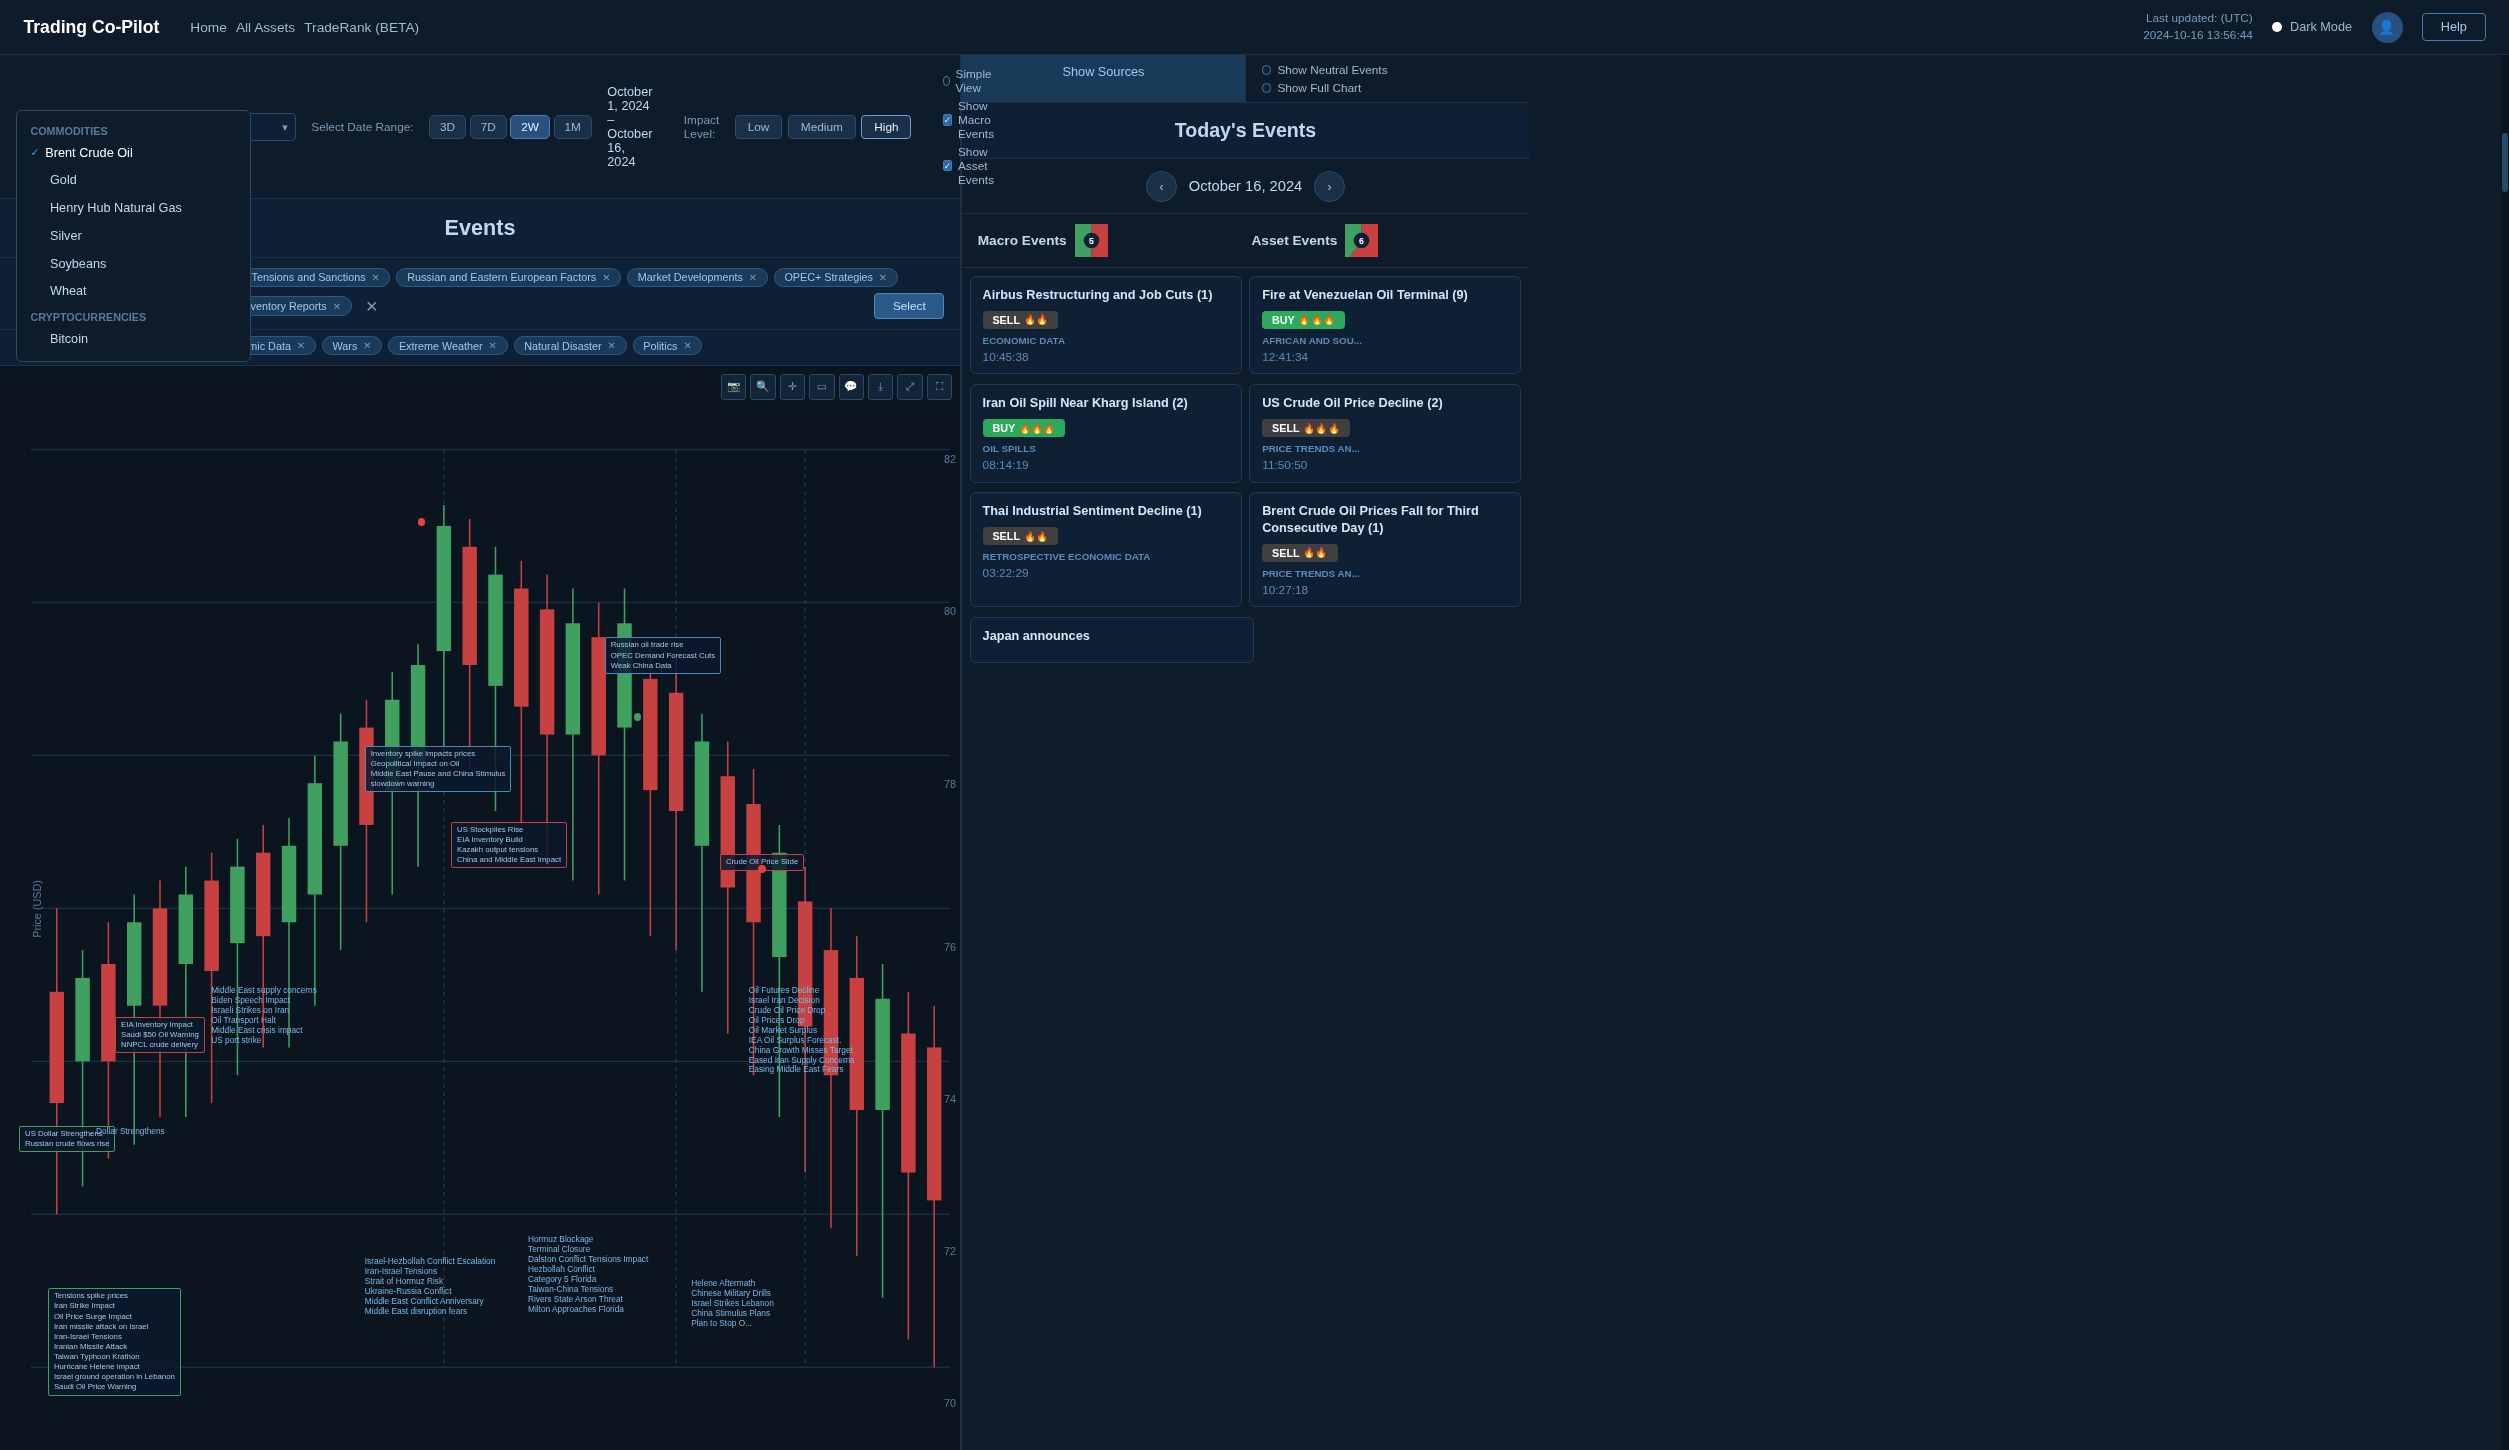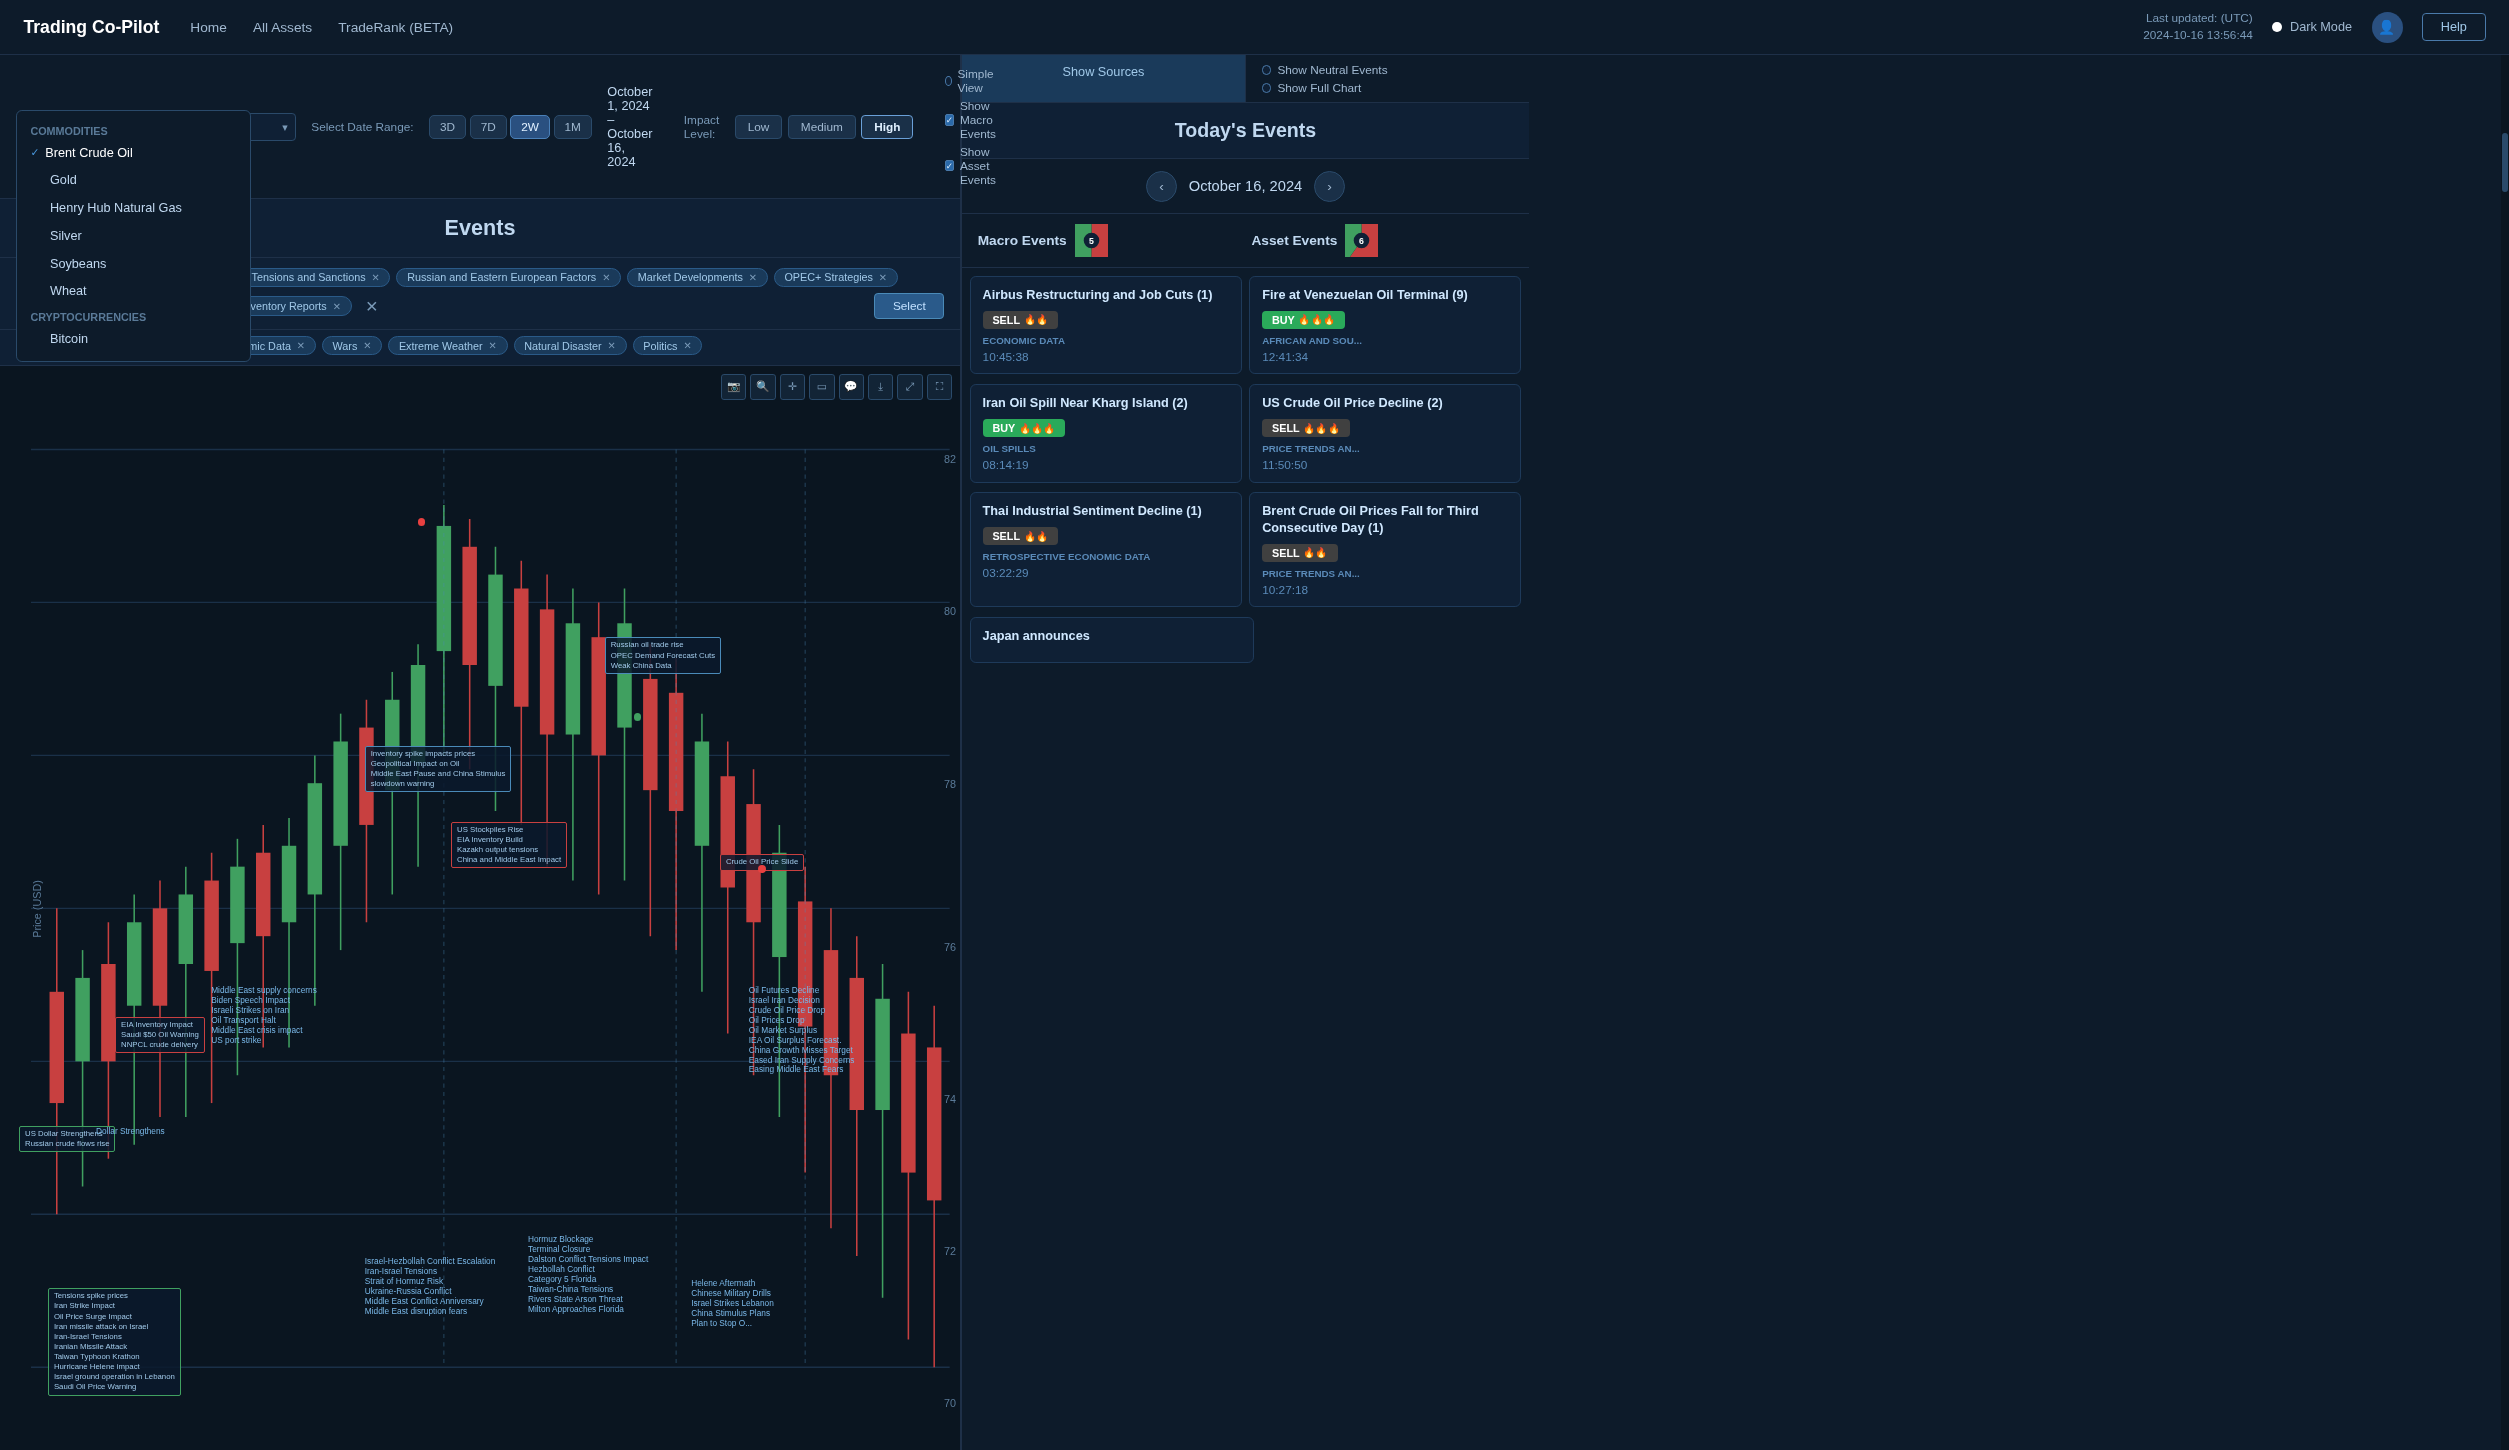--- a/index.html
+++ b/index.html
@@ -1,21 +1,21 @@
 <!DOCTYPE html>
 <html><head>
   <meta charset="utf-8">
   <style>
     * { box-sizing: border-box; margin: 0; padding: 0; }
     body { font-family: -apple-system, BlinkMacSystemFont, 'Segoe UI', sans-serif; background: #0d1b2a; color: #e0e8f0; font-size: 12.7px; overflow: hidden; width: 2509px; height: 1451px; }
 
     
     .header { background: #0d1b2a; border-bottom: 1px solid #1e3048; display: flex; align-items: center; padding: 0 23.5px; height: 55px; gap: 31px; }
     .header-logo { color: #fff; font-size: 17.6px; font-weight: 700; white-space: nowrap; }
-    .header-nav { display: flex; gap: 26px; }
+    .header-nav { display: flex; gap: 9px; }
     .header-nav a { color: #a0b8d0; font-size: 13.7px; text-decoration: none; cursor: pointer; }
     .header-spacer { flex: 1; }
     .header-right { display: flex; align-items: center; gap: 19.6px; }
     .last-updated { font-size: 11.8px; color: #7a9ab8; line-height: 1.4; text-align: right; }
     .dark-mode-toggle { display: flex; align-items: center; gap: 7.8px; font-size: 12.7px; color: #a0b8d0; }
     .dark-mode-dot { width: 9.8px; height: 9.8px; border-radius: 50%; background: #fff; }
     .header-avatar { width: 31px; height: 31px; border-radius: 50%; background: #2a5080; display: flex; align-items: center; justify-content: center; color: #7fb8e8; font-size: 13.7px; }
     .help-btn { background: transparent; border: 1px solid #4a7aaa; color: #a0c8e8; padding: 5.9px 17.6px; border-radius: 3.9px; cursor: pointer; font-size: 12.7px; }
 
     
@@ -31,21 +31,21 @@
     .select-wrapper { position: relative; display: inline-block; }
     .select-wrapper::after { content: '▾'; position: absolute; right: 7.8px; top: 50%; transform: translateY(-50%); color: #7a9ab8; pointer-events: none; font-size: 10.8px; }
     .date-range-label { font-size: 11.8px; color: #7a9ab8; white-space: nowrap; }
     .date-btns { display: flex; gap: 3.9px; }
     .date-btn { background: #1a3048; border: 1px solid #2a4a6a; color: #a0b8d0; padding: 3.9px 9.8px; border-radius: 5px; cursor: pointer; font-size: 11.8px; }
     .date-btn.active { background: #2a5080; border-color: #4a80b8; color: #e0f0ff; }
     .date-display { color: #c0d8f0; font-size: 12.7px; }
     .impact-label { font-size: 11.8px; color: #7a9ab8; margin-left: 15.7px; }
     .impact-btns { display: flex; gap: 5.9px; }
     .impact-btn { background: #1a3048; border: 1px solid #2a4a6a; color: #a0b8d0; padding: 3.9px 11.8px; border-radius: 3.9px; cursor: pointer; font-size: 11.8px; }
-    .impact-btn.active { background: #1a3048; border-color: #6aa0d8; color: #e0f0ff; font-weight: 700; }
+    .impact-btn.active { background: #1a3048; border-color: #6aa0d8; color: #e0f0ff; font-weight: 400; }
     .spacer { flex: 1; }
     .view-options { display: flex; flex-direction: column; gap: 3.9px; }
     .view-option { display: flex; align-items: center; gap: 5.9px; font-size: 11.8px; color: #a0b8d0; }
     .checkbox { width: 11.8px; height: 11.8px; border: 1px solid #4a7aaa; border-radius: 2px; background: #0f2035; display: flex; align-items: center; justify-content: center; }
     .checkbox.checked { background: #2a6aaa; }
     .check-mark { color: #e0f0ff; font-size: 8.8px; }
     .radio-dot { width: 9.8px; height: 9.8px; border-radius: 50%; border: 1px solid #4a7aaa; background: #0f2035; }
 
     
     .dropdown-overlay { position: absolute; top: 55px; left: 15.7px; background: #0d1b2a; border: 1px solid #2a4a6a; border-radius: 5.9px; width: 235px; z-index: 100; padding: 7.8px 0; }

